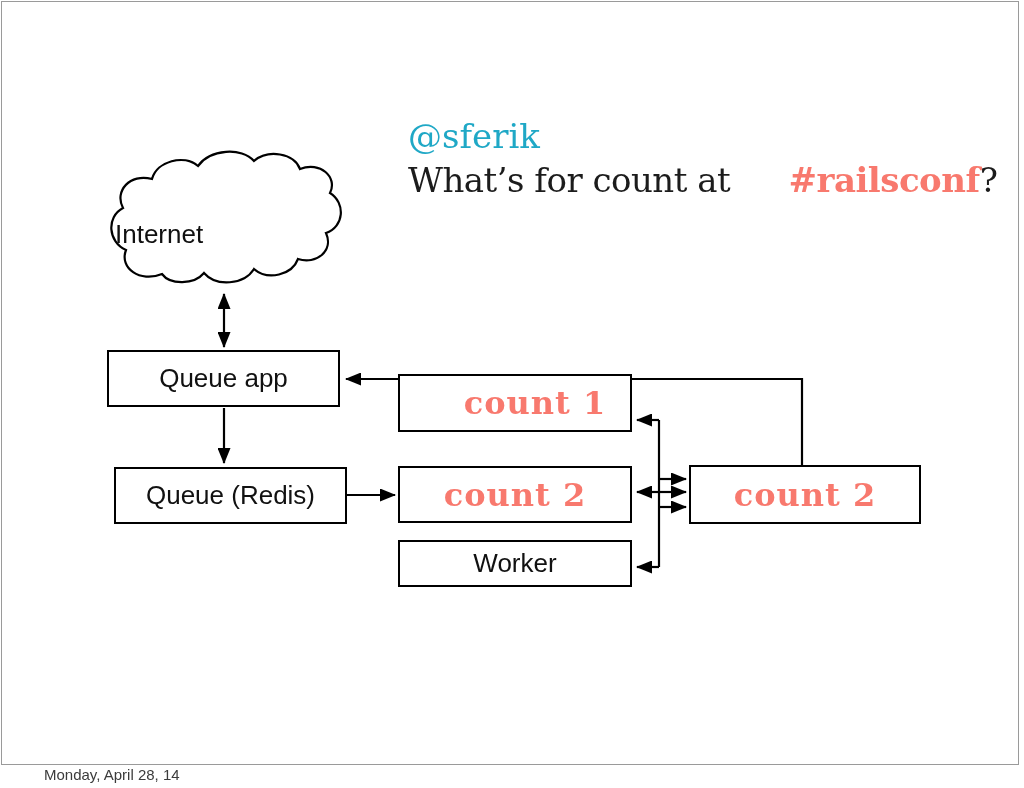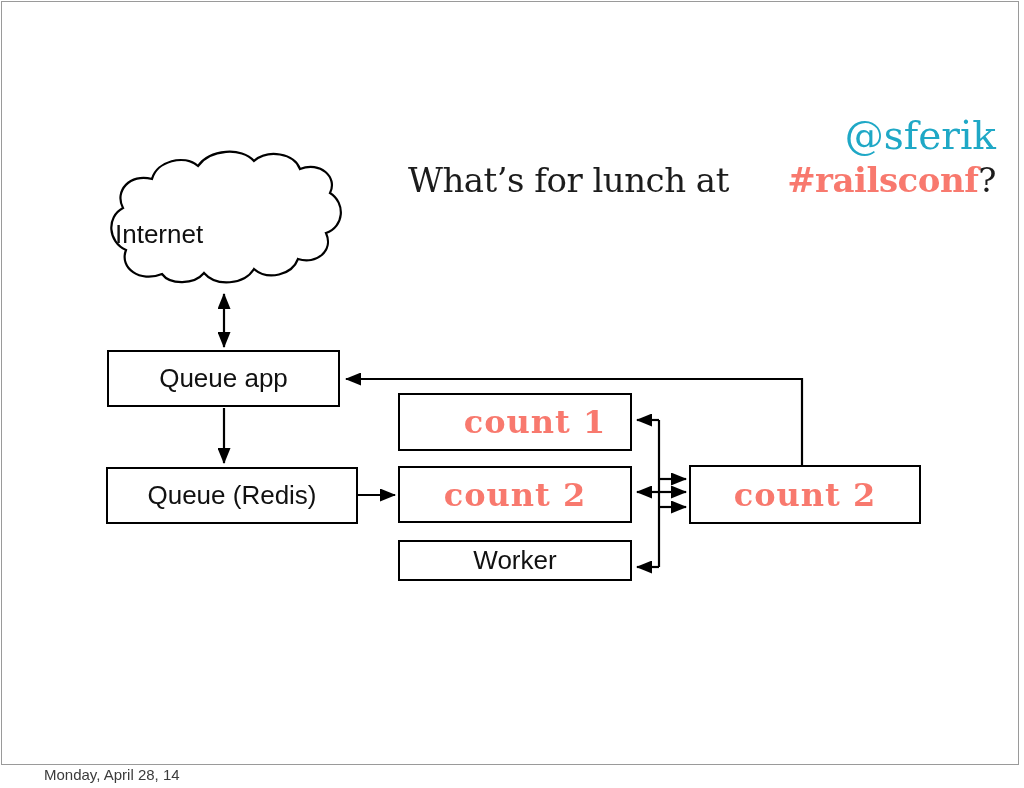--- a/index.html
+++ b/index.html
@@ -14,45 +14,45 @@
     width:1024px;height:788px;position:relative;background:#ffffff;
     font-family:"Liberation Sans", sans-serif;overflow:hidden;
   }
   .slide{
     position:absolute;left:1px;top:1px;width:1016px;height:762px;
     border:1px solid var(--frame-gray);background:#ffffff;
   }
   .headline{position:absolute;left:406px;top:112px;white-space:nowrap;
     font-family:"DejaVu Serif", serif;}
   .headline .line1{
-    font-size:39px;line-height:44px;color:var(--accent-teal);text-align:right;
+    font-size:34px;line-height:44px;color:var(--accent-teal);
   }
   .headline .line2{
     font-size:34px;line-height:44px;color:#1c1c1c;letter-spacing:-0.5px;
   }
   .headline .hashtag{color:var(--accent-salmon);font-weight:bold;margin-left:48px;}
   .diagram-svg{position:absolute;left:0;top:0;width:1024px;height:788px;}
   .node{
     position:absolute;background:#ffffff;border:2px solid var(--stroke);
     display:flex;align-items:center;justify-content:center;box-sizing:border-box;
   }
   .node-label{font-size:26px;color:#111111;}
   .count-label{
     font-family:"DejaVu Serif", serif;font-weight:bold;font-size:32px;
     color:var(--accent-salmon);letter-spacing:1px;
   }
   .cloud-label{
     position:absolute;left:113px;top:217px;width:217px;text-align:left;
     font-size:26px;color:#111111;
   }
   .node-rails   {left:105px;top:348px;width:233px;height:57px;}
-  .node-queue   {left:104px;top:465px;width:252px;height:57px;}
-  .node-count1  {left:396px;top:391px;width:234px;height:58px;padding-left:40px;}
+  .node-queue   {left:112px;top:465px;width:233px;height:57px;}
+  .node-count1  {left:396px;top:372px;width:234px;height:58px;padding-left:40px;}
   .node-count2l {left:396px;top:464px;width:234px;height:57px;}
-  .node-worker  {left:396px;top:538px;width:234px;height:41px;justify-content:center;}
+  .node-worker  {left:396px;top:538px;width:234px;height:47px;justify-content:center;}
   .node-count2r {left:687px;top:463px;width:232px;height:59px;}
   .footer{
     position:absolute;left:8px;top:766px;font-size:15px;color:var(--footer-text);margin-left:36px;
   }
 </style>
 </head>
 <body>
 
 <div class="slide">
 
@@ -98,21 +98,21 @@
       <line x1="657" y1="490" x2="684" y2="490" marker-end="url(#ah)"></line>
 
       <line x1="657" y1="505" x2="684" y2="505" marker-end="url(#ah)"></line>
 
       <line x1="657" y1="565" x2="635" y2="565" marker-end="url(#ah)"></line>
     </g>
   </svg>
 
   <div class="headline">
     <div class="line1">@sferik</div>
-    <div class="line2"><span>What’s for lunch at </span><span class="hashtag">#railsconf</span><span>?</span></div>
+    <div class="line2"><span>What’s for count at </span><span class="hashtag">#railsconf</span><span>?</span></div>
   </div>
 
   <div class="cloud-label">Internet</div>
 
   <div class="node node-rails">
     <span class="node-label">Queue app</span>
   </div>
 
   <div class="node node-queue">
     <span class="node-label">Queue (Redis)</span>

